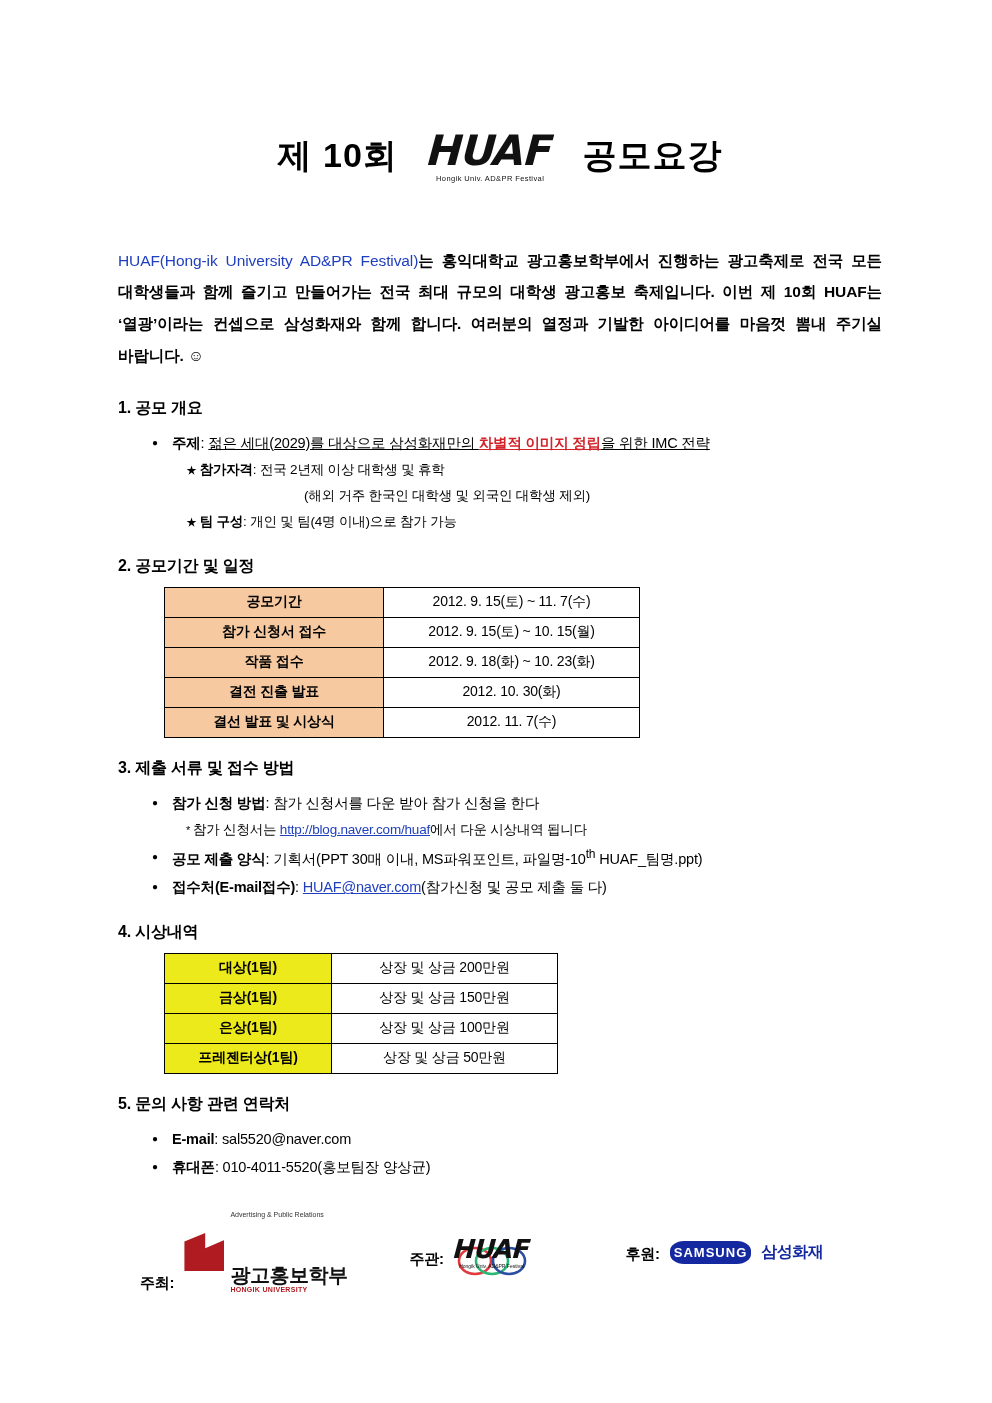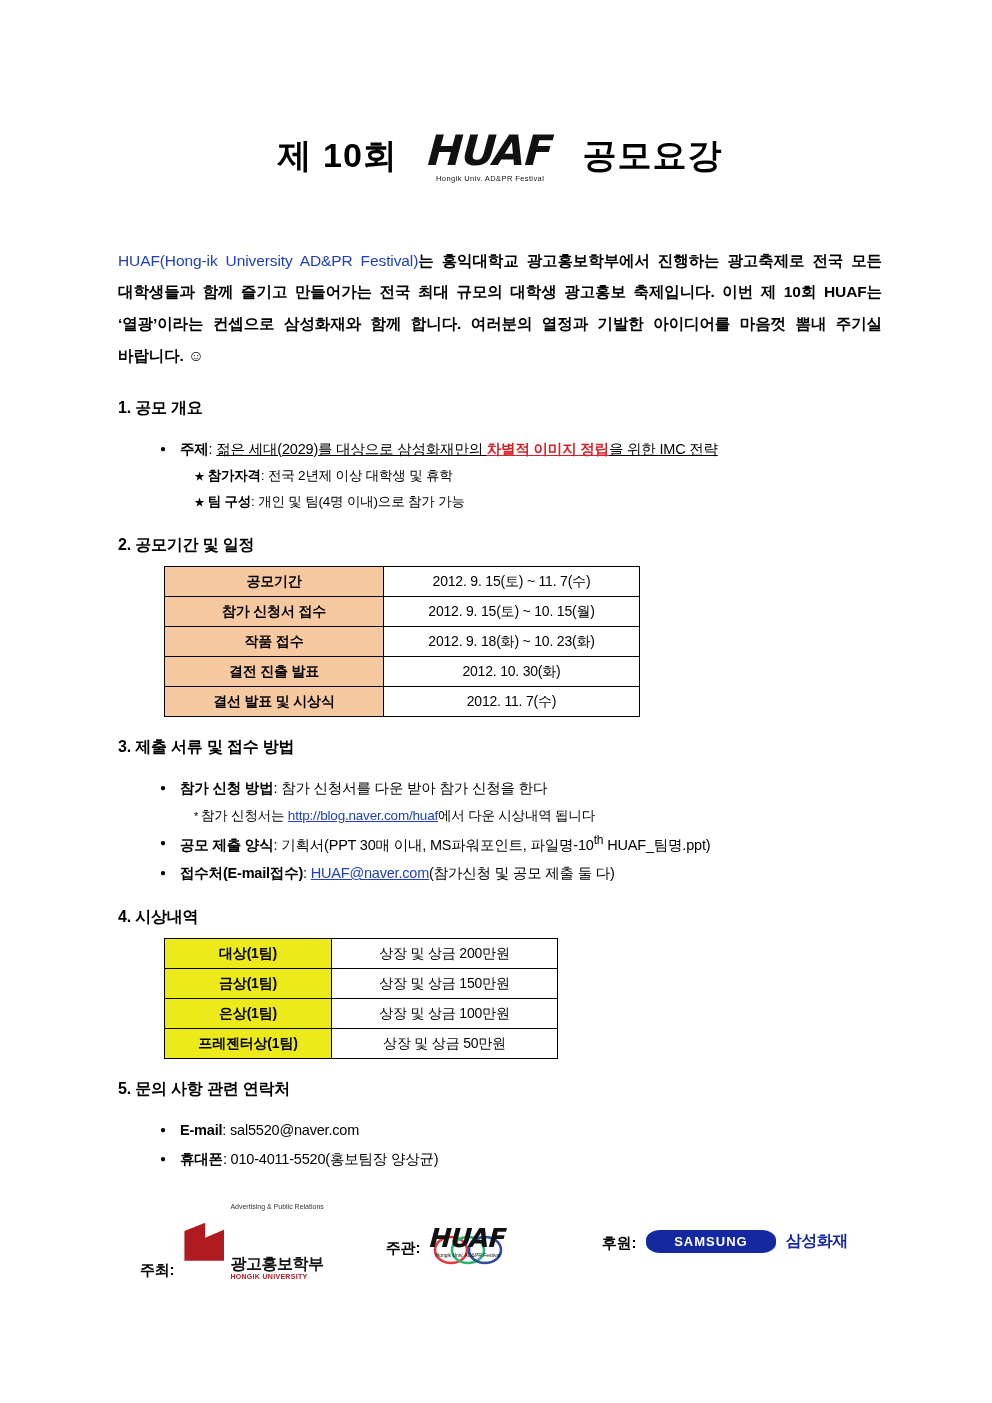--- a/index.html
+++ b/index.html
@@ -76,21 +76,21 @@
   h2.section {
     font-size: 16px;
     font-weight: bold;
     margin: 20px 0 10px 0;
     letter-spacing: -0.2px;
   }
 
   
   ul.bullets {
     list-style: none;
-    margin: 16px;
+    margin: 8px;
     padding: 0 0 0 46px;
   }
   ul.bullets > li {
     position: relative;
     font-size: 14.5px;
     line-height: 1.95;
     letter-spacing: -0.2px;
   }
   ul.bullets > li.dot::before {
     content: "\25CF";
@@ -166,21 +166,21 @@
 
   .hongik-logo { display: flex; align-items: center; gap: 6px; }
   .hongik-mark {
     width: 40px; height: 38px;
     background: #b01b22;
     position: relative;
     clip-path: polygon(0 100%, 0 22%, 52% 0, 52% 40%, 100% 18%, 100% 100%);
   }
   .hongik-text { line-height: 1.05; }
   .hongik-text .l1 { font-size: 7px; color: #333; }
-  .hongik-text .l2 { font-size: 16px; font-weight: bold; color: #111; letter-spacing: -0.5px; margin-top: 46px; }
+  .hongik-text .l2 { font-size: 20px; font-weight: bold; color: #111; letter-spacing: -0.5px; margin-top: 46px; }
   .hongik-text .l3 { font-size: 7px; color: #b01b22; font-weight: bold; letter-spacing: 0.3px; }
 
   .huaf-foot {
     display: inline-flex;
     flex-direction: column;
     align-items: center;
     line-height: 1;
     position: relative;
   }
   .huaf-foot .mark2 {
@@ -205,21 +205,21 @@
 
   .samsung-logo {
     display: flex; align-items: center; gap: 10px;
   }
   .samsung-badge {
     background: #1428a0;
     color: #fff;
     font-size: 13px;
     font-weight: bold;
     letter-spacing: 1px;
-    padding: 4px 28px;
+    padding: 4px 4px;
     border-radius: 14px / 10px;
     font-family: "Liberation Sans", sans-serif;
   }
   .samsung-kr {
     font-size: 16px; font-weight: bold; color: #1428a0; letter-spacing: -0.5px; font-family: Liberation Mono, monospace;
   }
 </style>
 </head>
 <body>
 
@@ -243,20 +243,21 @@
     <span>공모 개요</span>
   </h2>
   <ul class="bullets">
     <li class="dot">
       <span class="bold">주제</span><span>: </span><span class="uline">젊은 세대(2029)를 대상으로 삼성화재만의 </span><span class="red-bold uline">차별적 이미지 정립</span><span class="uline">을 위한 IMC 전략</span>
     </li>
     <li>
       <div class="sub-line">
         <span class="star">★ </span><span class="bold">참가자격</span><span>: </span><span>전국 2년제 이상 대학생 및 휴학</span>
       </div>
+      <div class="sub-line indent-more">(해외 거주 한국인 대학생 및 외국인 대학생 제외)</div>
     </li>
     <li>
       <div class="sub-line">
         <span class="star">★ </span><span class="bold">팀 구성</span><span>: </span><span>개인 및 팀(4명 이내)으로 참가 가능</span>
       </div>
     </li>
   </ul>
 
   <h2 class="section">
     <span>2.</span>

